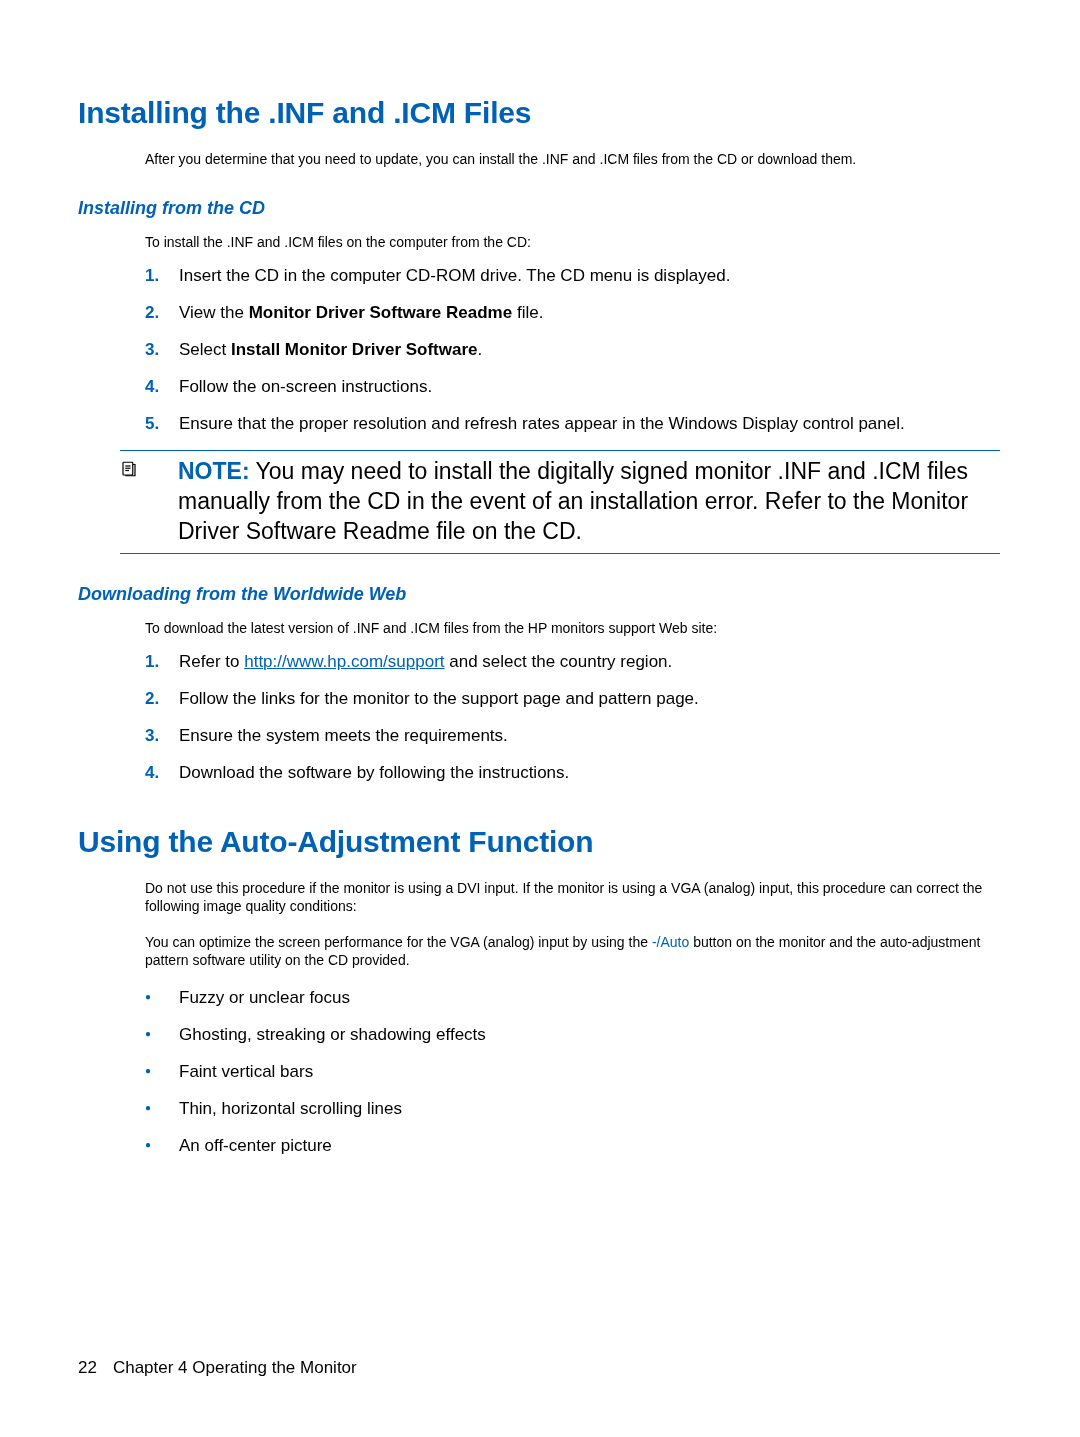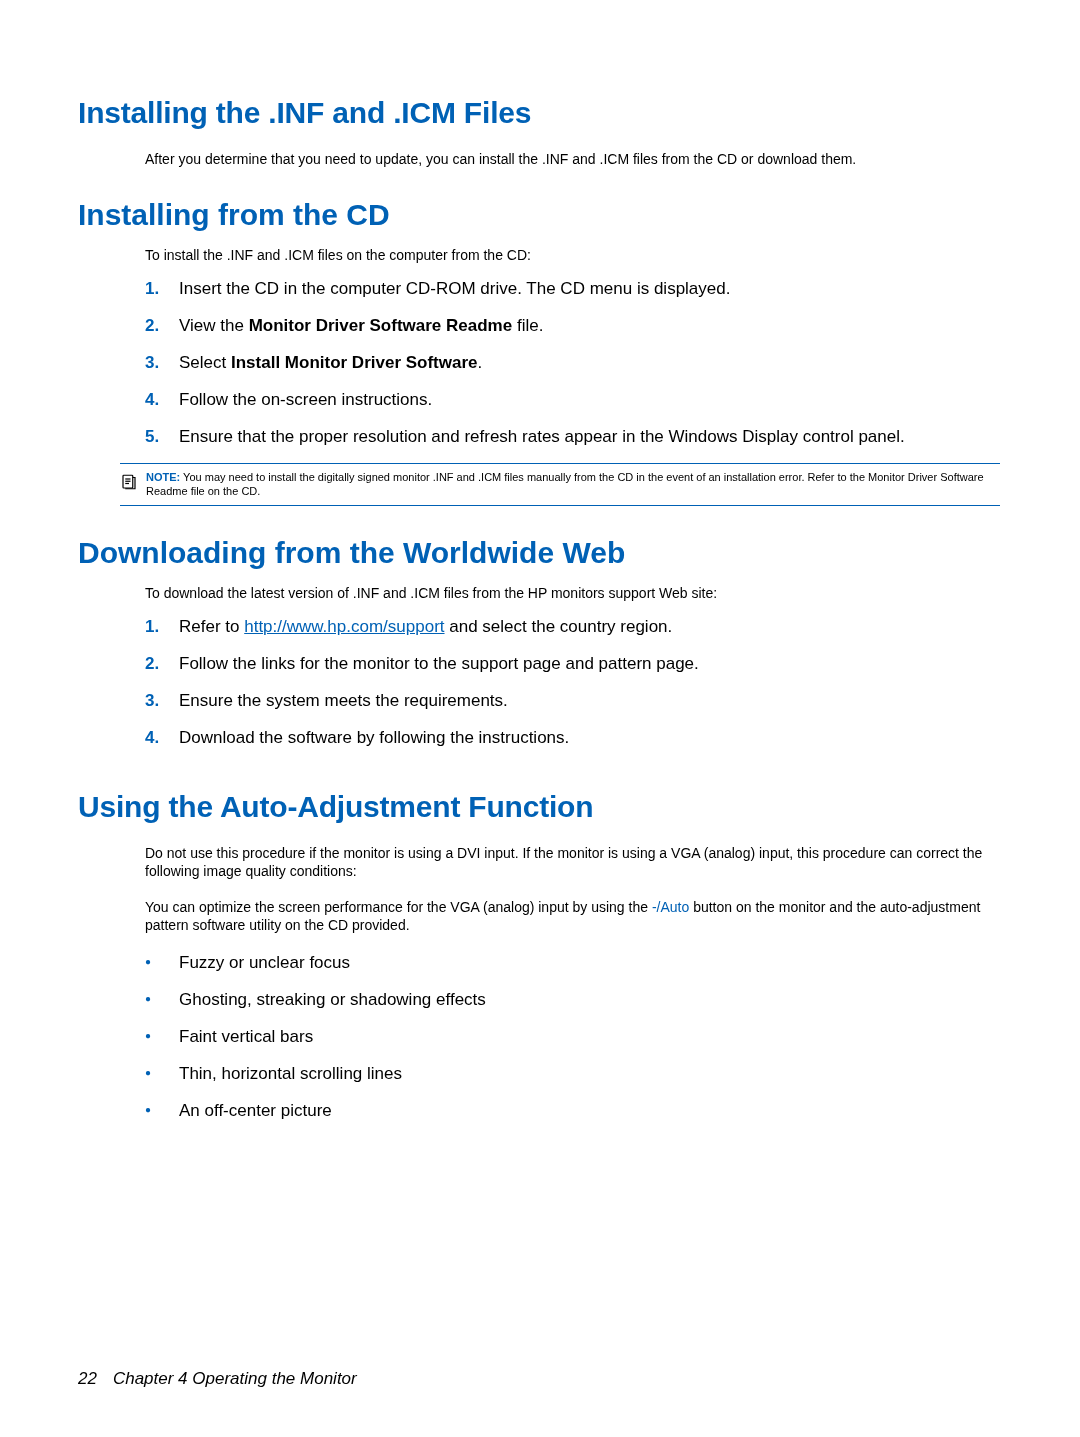--- a/index.html
+++ b/index.html
@@ -25,23 +25,24 @@
     font-size: 30px;
     font-weight: 700;
     margin: 0 0 20px 0;
     letter-spacing: -0.2px;
   }
   .h1.second {
     margin-top: 40px;
   }
   .h2 {
     color: #0061b5;
-    font-size: 30px;
+    font-size: 18px;
     font-weight: 700;
     margin: 30px 0 14px 0;
+    font-style: italic;
   }
   .para {
     font-size: 14px;
     line-height: 1.3;
     margin: 0 0 18px 67px;
   }
   .para.tight { margin-bottom: 14px; }
   ol.numlist {
     list-style: none;
     margin: 0 0 0 67px;
@@ -92,42 +93,42 @@
     align-items: flex-start;
     gap: 8px;
   }
   .note-block .icon {
     flex: 0 0 auto;
     width: 18px;
     height: 18px;
     margin-top: 3px;
   }
   .note-block .note-body {
-    font-size: 11px;
+    font-size: 23px;
     line-height: 1.3;
     flex: 1;
+    margin-left: 32px;
   }
   .note-label {
     color: #0061b5;
     font-weight: 700;
   }
   .link {
     color: #0061b5;
     text-decoration: underline;
   }
   .auto-word {
     color: #0061b5;
   }
   .bold { font-weight: 700; }
   .footer {
     position: absolute;
     left: 78px;
-    bottom: 34px;
+    bottom: 45px;
     font-size: 17px;
-    font-style: italic;
   }
   .footer .pnum { margin-right: 16px; }
 </style>
 </head>
 <body>
 
 <div class="page">
 
   <h1 class="h1">Installing the .INF and .ICM Files</h1>
 

